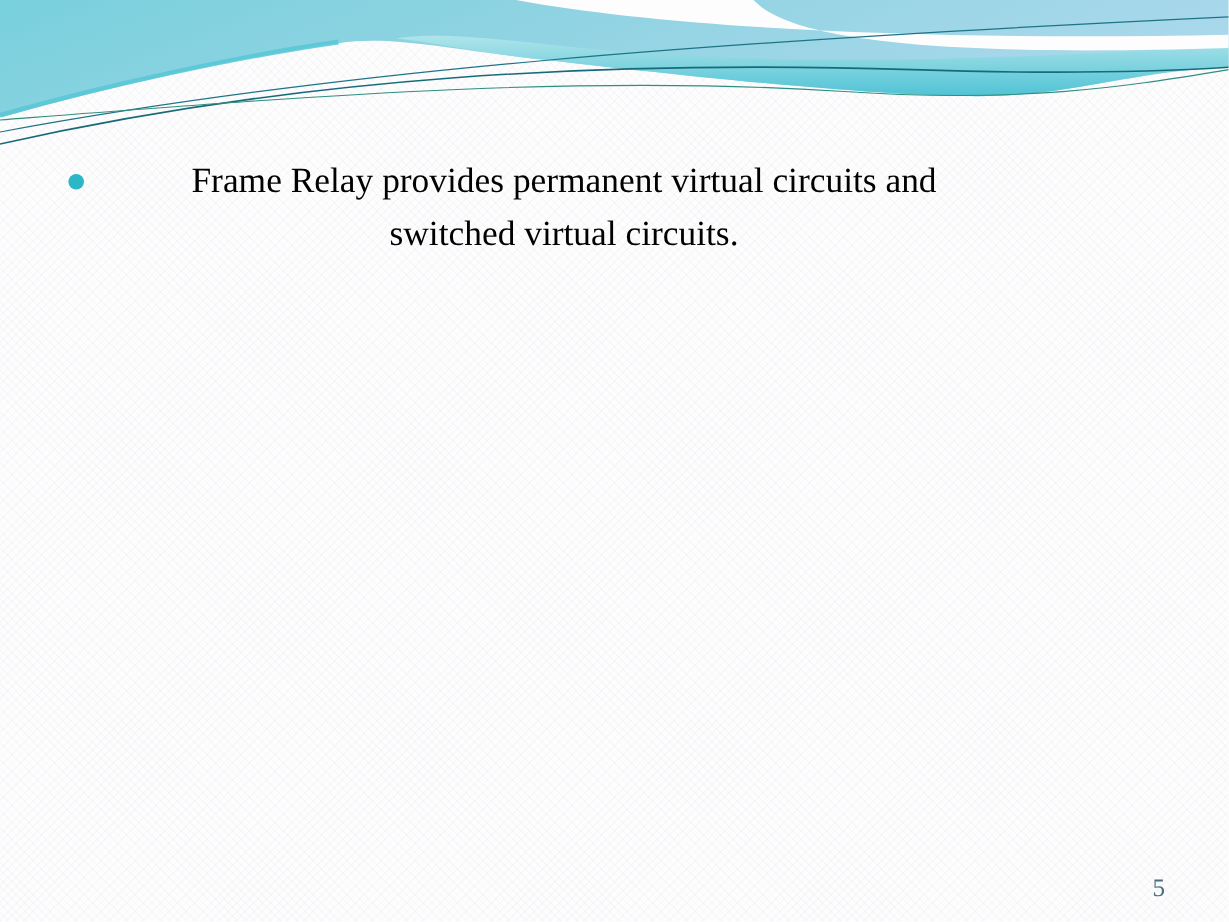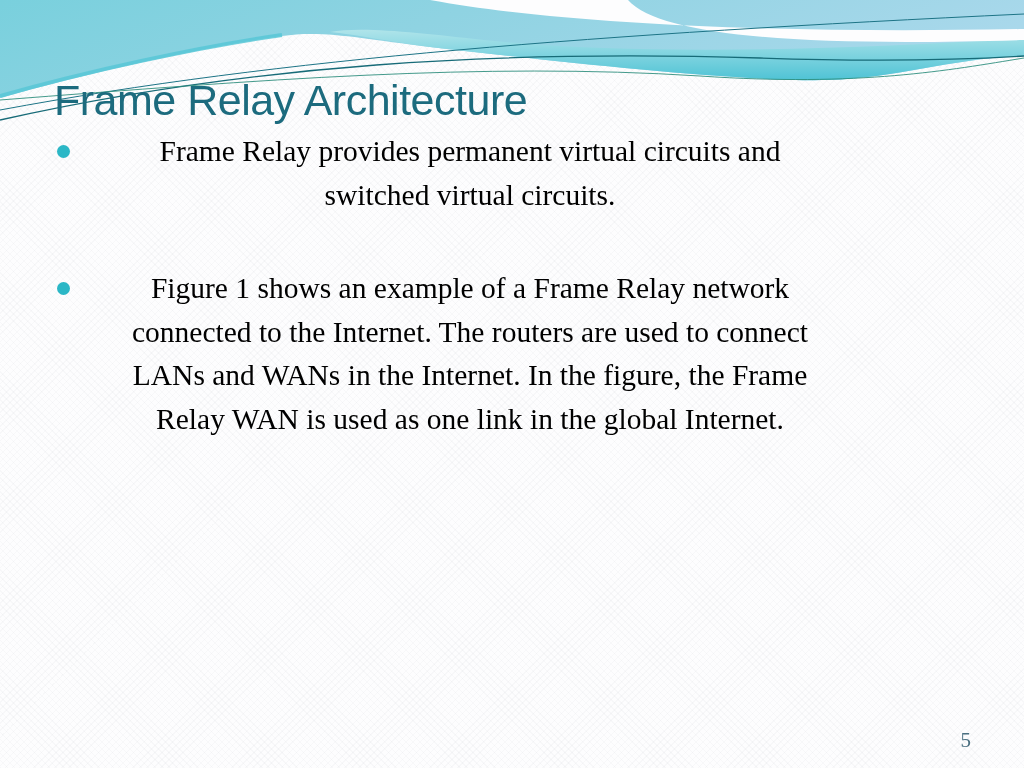--- a/index.html
+++ b/index.html
@@ -69,36 +69,28 @@
 
     <path fill="none" stroke="#58C7D6" stroke-width="4" opacity="0.85" d="M0,96 C88,71 198,47 282,35"></path>
 
     <path fill="#fdfdfe" d="M430,0 C560,24 780,34 1024,29 L1024,40 C800,47 660,36 628,0 Z"></path>
 
     <path fill="none" stroke="#176B78" stroke-width="1.3" d="M0,120 C250,64 500,50 760,58 C880,62 960,60 1024,56"></path>
     <path fill="none" stroke="#1D7486" stroke-width="1" d="M0,110 C280,58 600,34 1024,14"></path>
     <path fill="none" stroke="#2F8E7E" stroke-width="0.9" d="M0,100 C260,80 480,62 700,76 C860,87 950,70 1024,58"></path>
   </svg>
 
-  <h1 class="slide-title">Frame Relay Architecture</h1>
 
   <div class="slide-body">
 
     <div class="bullet-item">
       <span class="bullet-icon"></span>
       <span class="bullet-text">Frame Relay provides permanent virtual circuits and
 switched virtual circuits.</span>
     </div>
 
-    <div class="bullet-item">
-      <span class="bullet-icon"></span>
-      <span class="bullet-text">Figure 1 shows an example of a Frame Relay network
-connected to the Internet. The routers are used to connect
-LANs and WANs in the Internet. In the figure, the Frame
-Relay WAN is used as one link in the global Internet.</span>
-    </div>
 
 
   </div>
 
   <div class="page-number">5</div>
 
 </div>
 
 </body></html>

